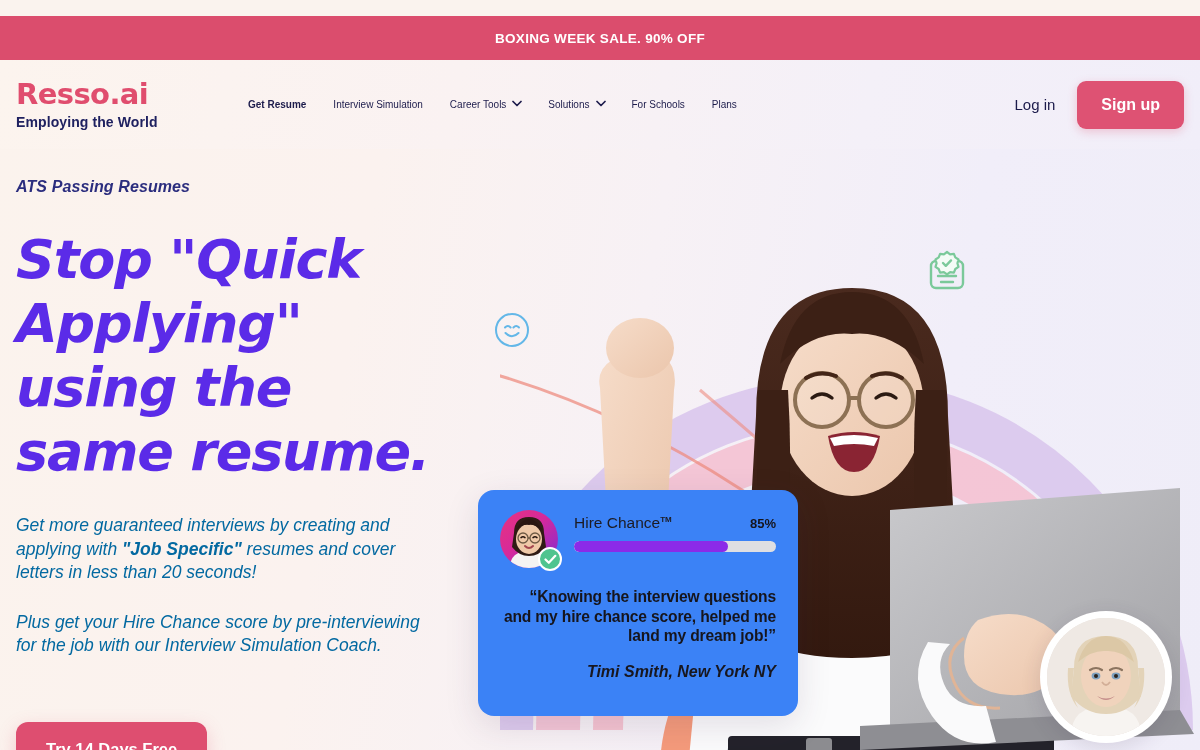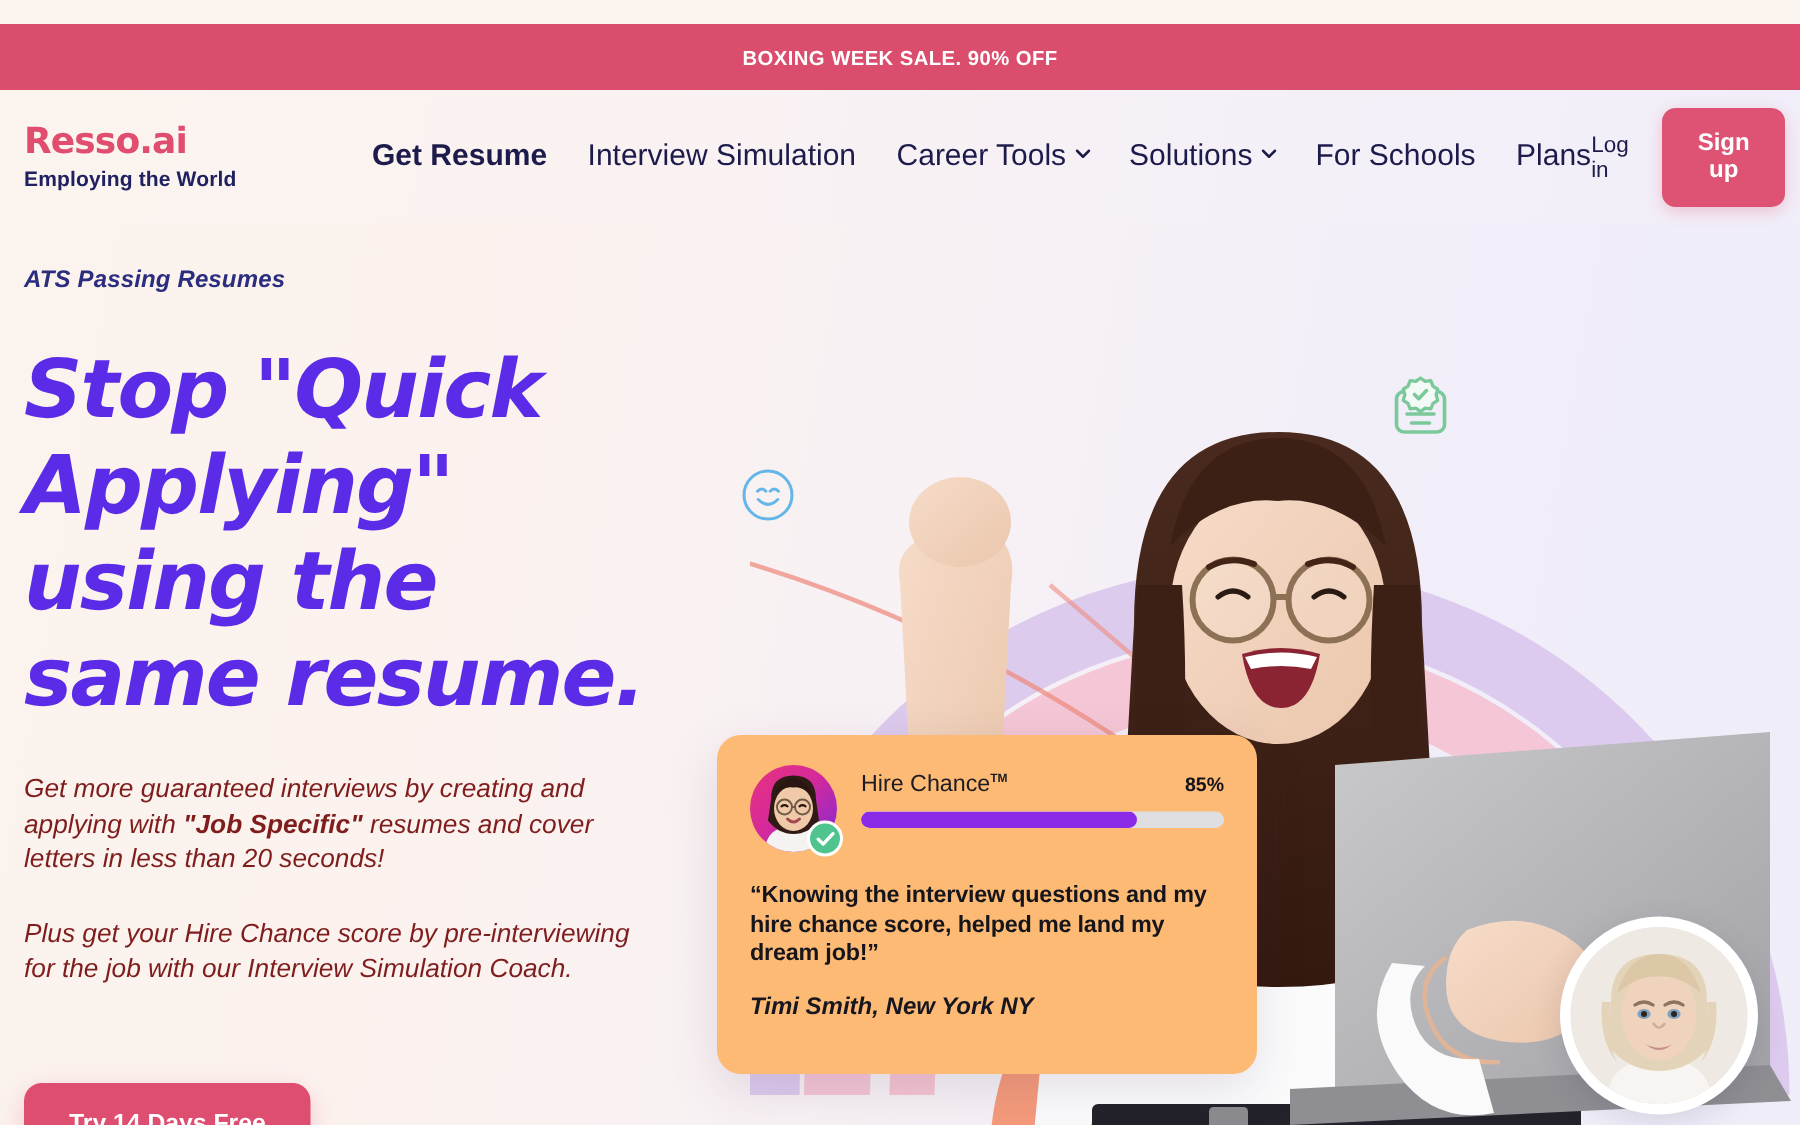--- a/index.html
+++ b/index.html
@@ -21,31 +21,31 @@
   }
 
   
   .header{
     position:relative; height:89px; z-index:30;
     display:flex; align-items:center; padding:0 16px 0 16px;
     background:linear-gradient(100deg,#FCF4EE 0%,#FAF2F2 38%,#F4F0F8 72%,#F1EEF9 100%);
   }
   .logo{ width:210px; flex:0 0 210px; padding-left:0; }
   .logo .word{
-    font-size:24px; font-weight:800; color:#E04D6E;
+    font-size:29px; font-weight:800; color:#E04D6E;
     letter-spacing:-0.6px; line-height:1; font-family:"DejaVu Sans", sans-serif;
   }
   .logo .tag{
     font-size:14px; font-weight:700; color:#1F2160;
     margin-top:5px; letter-spacing:.1px;
   }
   .nav{ display:flex; align-items:center; gap:27px; margin-left:22px; }
   .nav a{
-    font-size:20px; color:#1C1B4B; text-decoration:none;
-    white-space:nowrap; display:flex; align-items:center; gap:6px;
+    font-size:10px; color:#1C1B4B; text-decoration:none;
+    white-space:nowrap; display:flex; align-items:flex-end; gap:6px;
   }
   .nav a.active{ font-weight:700; }
   .caret{ display:inline-block; width:9px; height:9px; position:relative; top:-1px; }
   .caret svg{ display:block; }
   .header-right{ margin-left:auto; display:flex; align-items:center; gap:22px; }
   .login{ font-size:15px; color:#1C1B4B; text-decoration:none; }
   .signup{
     background:#DE5273; color:#fff; font-size:16px; font-weight:700;
     border:none; border-radius:9px; padding:15px 24px; cursor:pointer;
     box-shadow:0 3px 10px rgba(222,82,115,.28);
@@ -68,21 +68,21 @@
   .eyebrow{
     font-size:16px; font-weight:700; color:#2B2D7E; letter-spacing:.1px;
   }
   .headline{
     margin-top:32px;
     font-size:54px; line-height:64px; font-weight:800;
     color:#5B2BE8; letter-spacing:-1.2px;
     font-family:"DejaVu Sans", sans-serif;
   }
   .para{
-    margin-top:30px; font-size:17.5px; line-height:23.5px; color:#7f1d1d;
+    margin-top:30px; font-size:17.5px; line-height:23.5px; color:#0369a1;
     max-width:428px;
   }
   .para.second{ margin-top:26px; }
   .para b{ font-weight:700; }
   .cta{
     position:absolute; left:16px; top:706px; z-index:20;
     background:#DE4E70; color:#fff; border:none; border-radius:12px;
     padding:18px 30px; font-size:16.5px; font-weight:700; cursor:pointer;
     box-shadow:0 6px 18px rgba(222,78,112,.25);
     font-family:"Liberation Sans", sans-serif;
@@ -90,24 +90,25 @@
 
   
   .smiley{ position:absolute; left:494px; top:296px; z-index:22; }
   .mailicon{ position:absolute; left:924px; top:234px; z-index:22; }
 
   
   .photo{ position:absolute; left:560px; top:180px; width:640px; height:570px; z-index:10; }
 
   
   .card{
-    position:absolute; left:478px; top:474px; width:360px; height:226px;
-    background:#fdba74; border-radius:16px; z-index:25;
+    position:absolute; left:478px; top:474px; width:320px; height:226px;
+    background:#3b82f6; border-radius:16px; z-index:25;
     box-shadow:0 10px 34px rgba(60,40,80,.13);
     padding:18px 22px 16px 22px;
+    text-align:right;
   }
   .card-top{ display:flex; align-items:flex-start; gap:16px; }
   .card-av{ position:relative; width:58px; height:58px; flex:0 0 58px; margin-top:2px; }
   .card-av .ring{
     width:58px; height:58px; border-radius:50%;
     background:linear-gradient(135deg,#E8337E 0%,#D6299B 45%,#7B2BD6 100%);
     overflow:hidden; position:relative;
   }
   .check-badge{
     position:absolute; right:-4px; bottom:-3px; width:24px; height:24px;

